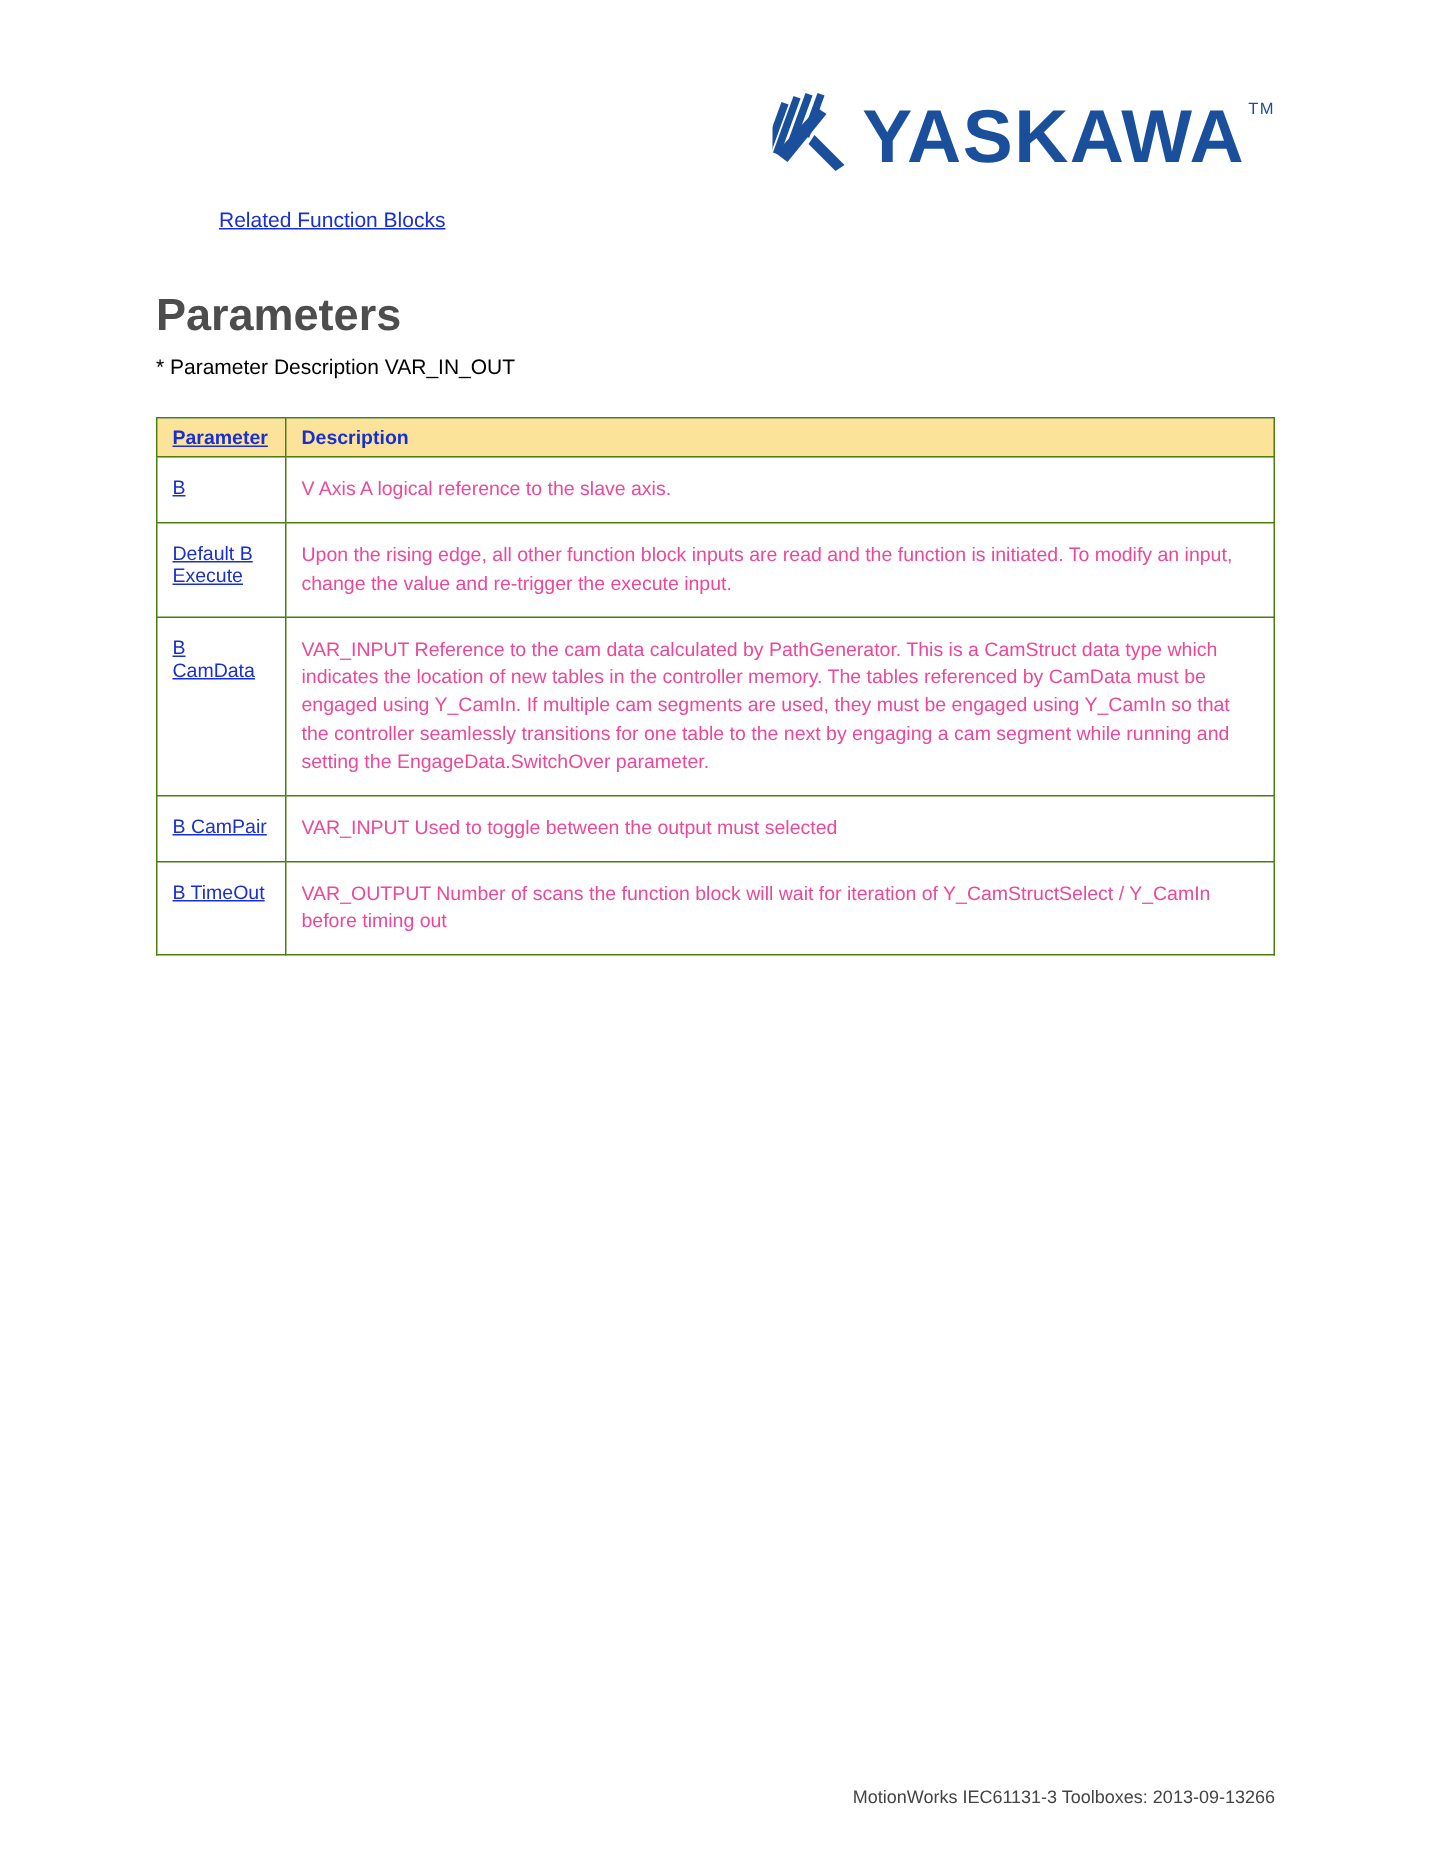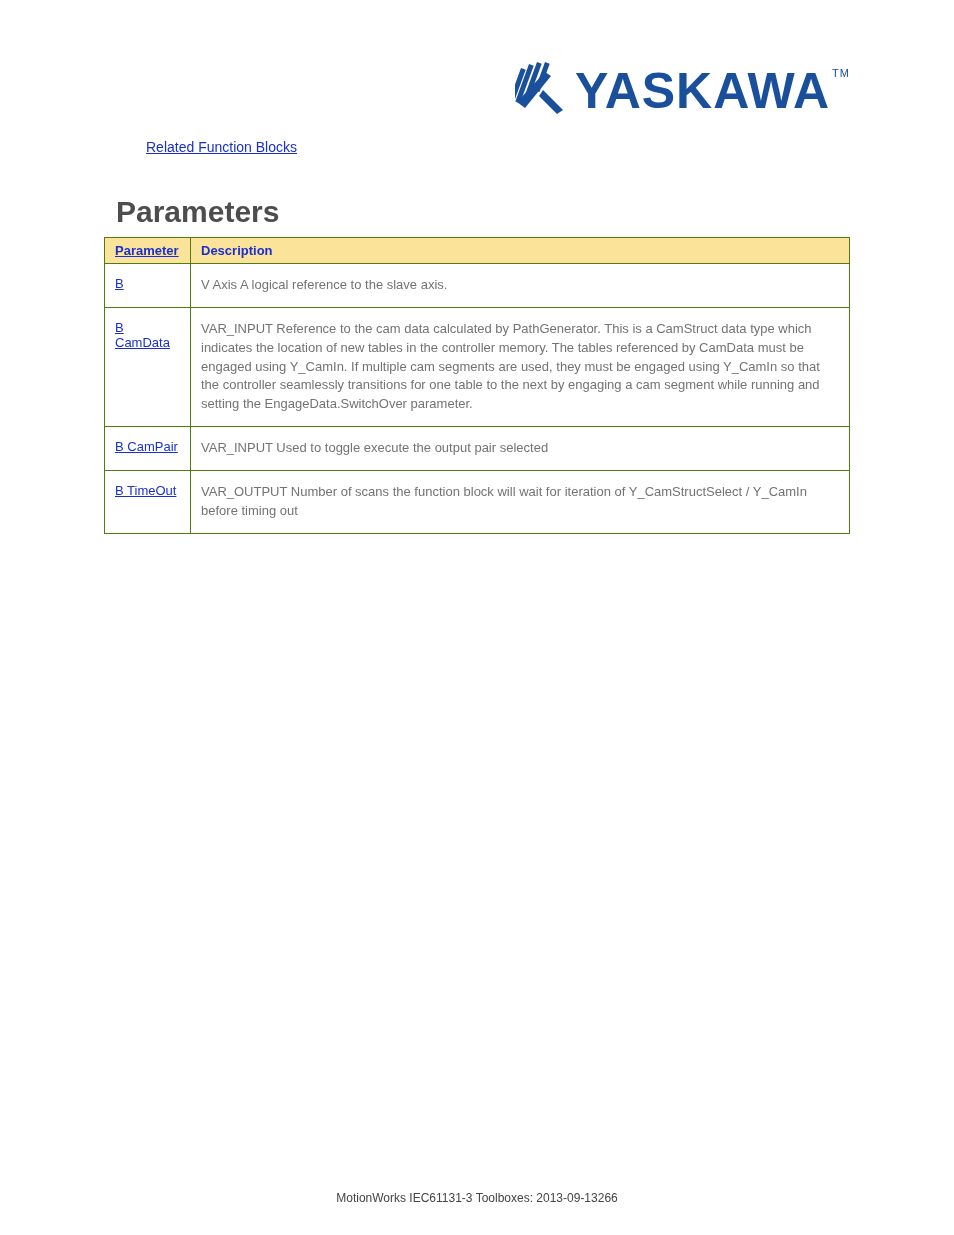--- a/index.html
+++ b/index.html
@@ -48,21 +48,21 @@
     color: #1a2fd0;
     text-decoration: underline;
     margin-left: 42px;
     display: inline-block;
     margin-bottom: 40px;
   }
   .section-title {
     font-size: 30px;
     font-weight: bold;
     color: #4d4d4d;
-    margin-left: 12px;
+    margin-left: 0;
     margin-bottom: 8px;
   }
   .section-desc {
     font-size: 14px;
     color: #000;
     margin-bottom: 26px;
   }
   table.ptbl {
     width: 100%;
     border-collapse: collapse;
@@ -88,30 +88,30 @@
   }
   table.ptbl td.pcol a {
     color: #1a2fd0;
     text-decoration: underline;
     font-weight: normal;
   }
   table.ptbl td.pcol {
     vertical-align: top;
   }
   table.ptbl td.dcol {
-    color: #737373;
+    color: #ec4899;
     line-height: 1.45;
   }
   .footer {
     position: absolute;
     bottom: 30px;
     left: 0;
     width: 100%;
     display: flex;
-    justify-content: center;
+    justify-content: flex-end;
     padding: 0 104px;
     font-size: 12px;
     color: #444;
   }
 </style>
 </head>
 <body>
 
 <div class="page">
   <div class="logo-row">
@@ -130,40 +130,45 @@
       </span>
       <span class="logo-text">
         <span>YASKAWA</span><span class="logo-tm">TM</span>
       </span>
     </div>
   </div>
 
   <a class="related-link" href="#">Related Function Blocks</a>
 
   <h1 class="section-title">Parameters</h1>
+  <p class="section-desc">* Parameter Description   VAR_IN_OUT</p>
 
   <table class="ptbl">
     <thead>
       <tr>
         <th class="hdr-link">Parameter</th>
         <th>Description</th>
       </tr>
     </thead>
     <tbody>
       <tr>
         <td class="pcol"><a href="#">B</a></td>
         <td class="dcol">V   Axis   A logical reference to the slave axis.</td>
       </tr>
       <tr>
+        <td class="pcol"><a href="#">Default   B   Execute</a></td>
+        <td class="dcol">Upon the rising edge, all other function block inputs are read and the function is initiated. To modify an input, change the value and re-trigger the execute input.</td>
+      </tr>
+      <tr>
         <td class="pcol"><a href="#">B   CamData</a></td>
         <td class="dcol">VAR_INPUT  Reference to the cam data calculated by PathGenerator. This is a CamStruct data type which indicates the location of new tables in the controller memory. The tables referenced by CamData must be engaged using Y_CamIn. If multiple cam segments are used, they must be engaged using Y_CamIn so that the controller seamlessly transitions for one table to the next by engaging a cam segment while running and setting the EngageData.SwitchOver parameter.</td>
       </tr>
       <tr>
         <td class="pcol"><a href="#">B   CamPair</a></td>
-        <td class="dcol">VAR_INPUT  Used to toggle execute the output pair selected</td>
+        <td class="dcol">VAR_INPUT  Used to toggle between the output must selected</td>
       </tr>
       <tr>
         <td class="pcol"><a href="#">B   TimeOut</a></td>
         <td class="dcol">VAR_OUTPUT  Number of scans the function block will wait for iteration of Y_CamStructSelect / Y_CamIn before timing out</td>
       </tr>
     </tbody>
   </table>
 </div>
 
 <div class="footer">

